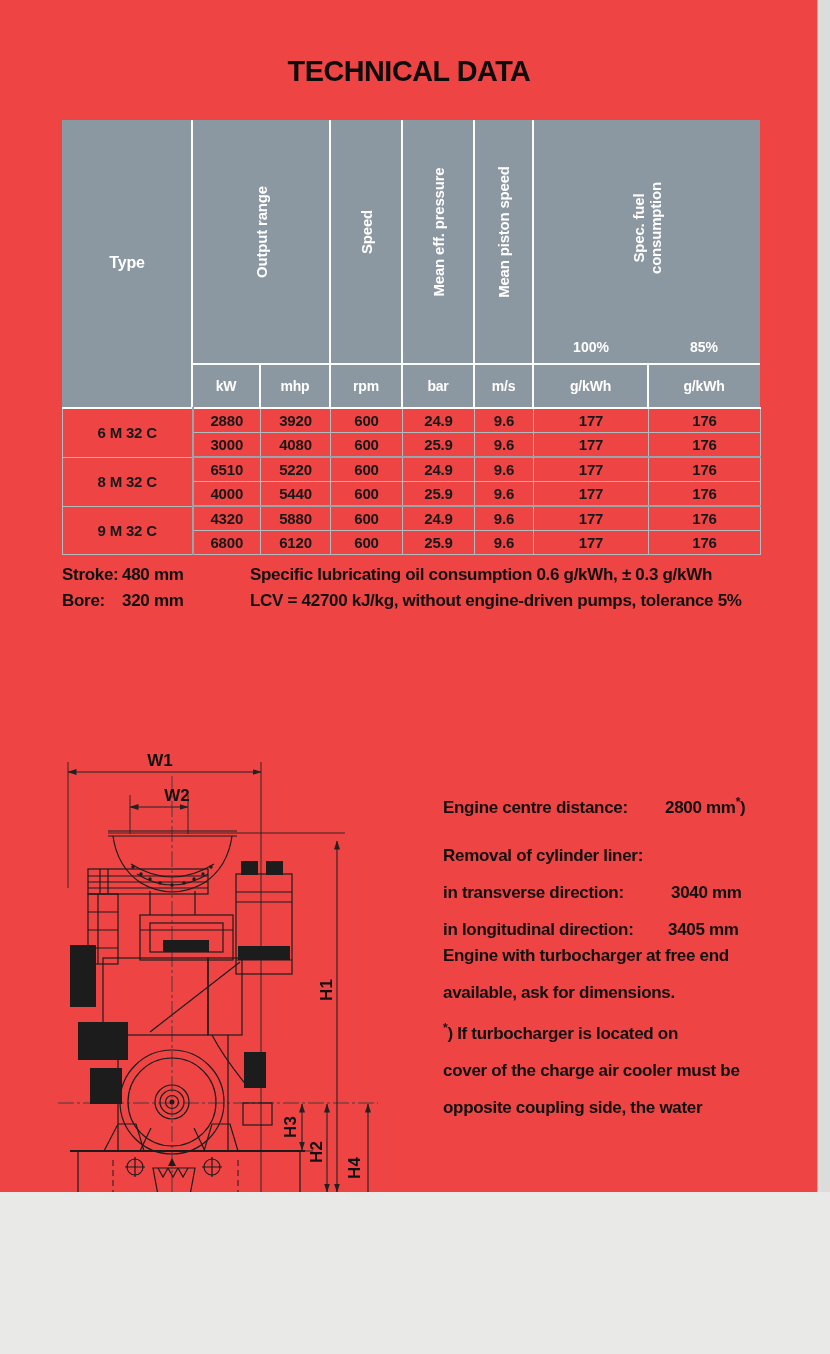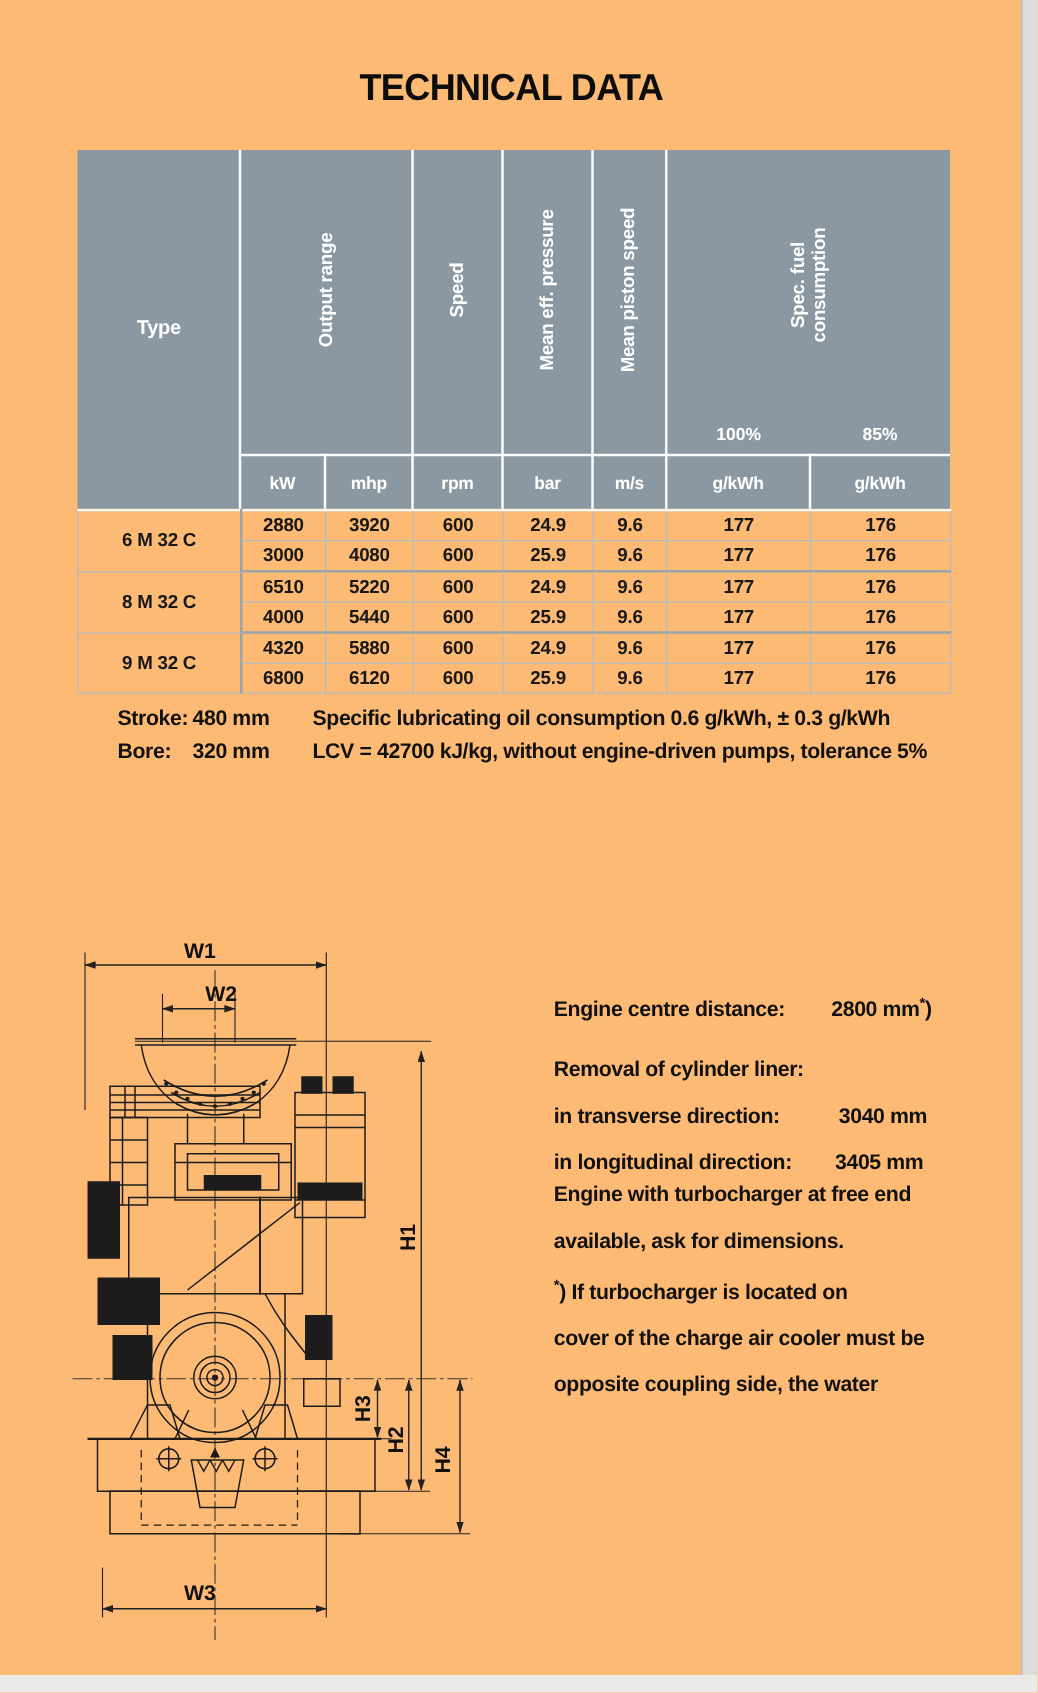--- a/index.html
+++ b/index.html
@@ -1,18 +1,18 @@
 <!DOCTYPE html>
 <html><head>
 <meta charset="utf-8">
 <style>
   html,body{margin:0;padding:0;background:#e9e9e7;}
   .page{
-    position:relative; width:830px; height:1340px; margin:0 auto;
-    background:#fdba74; overflow:hidden;
+    position:relative; width:830px; height:1192px; margin:0 auto;
+    background:#ef4444; overflow:hidden;
     font-family:"Liberation Sans", sans-serif; color:#111;
   }
   
   .title{
     position:absolute; left:0; top:54px; width:818px; text-align:center;
     font-size:30px; font-weight:700; letter-spacing:-0.5px; color:#0d0d0d;
     transform:scaleX(0.96);
   }
   
   .dtable{ position:absolute; left:62px; top:120px; width:698px; }
@@ -48,21 +48,21 @@
   table.tb td{
     border:1px solid #b3bbbf; height:23px; padding:0;
     text-align:center; font-size:15px; font-weight:700; color:#181818;
     letter-spacing:-0.2px;
   }
   table.tb tr.grp td{ border-bottom:2px solid #9aa5ab; }
   table.tb td.type{ border-right:2px solid #9aa5ab; }
   
   .specs{ position:absolute; left:62px; top:562px; font-size:17px; font-weight:700; letter-spacing:-0.3px; }
   .specs .row{ display:flex; height:26px; align-items:center; }
-  .specs .lab{ width:60px;margin-left:32px; }
+  .specs .lab{ width:60px; }
   .specs2{ position:absolute; left:250px; top:562px; font-size:17px; font-weight:700; letter-spacing:-0.3px; line-height:26px; white-space:nowrap; }
   
   .note{ position:absolute; left:443px; font-size:17px; font-weight:700; letter-spacing:-0.3px; line-height:26px; white-space:nowrap; }
   .note .line{ position:relative; height:26px;margin-top:11px; }
   .note .val{ position:absolute; top:0; }
   sup.star{ font-size:12px; vertical-align:super; line-height:0; }
   
   .diagram{ position:absolute; left:45px; top:735px; width:350px; height:580px; }
   .eng{ stroke:#1c1c1c; stroke-width:1.2; fill:none; }
   .thick{ stroke:#1c1c1c; stroke-width:1.8; fill:none; }

